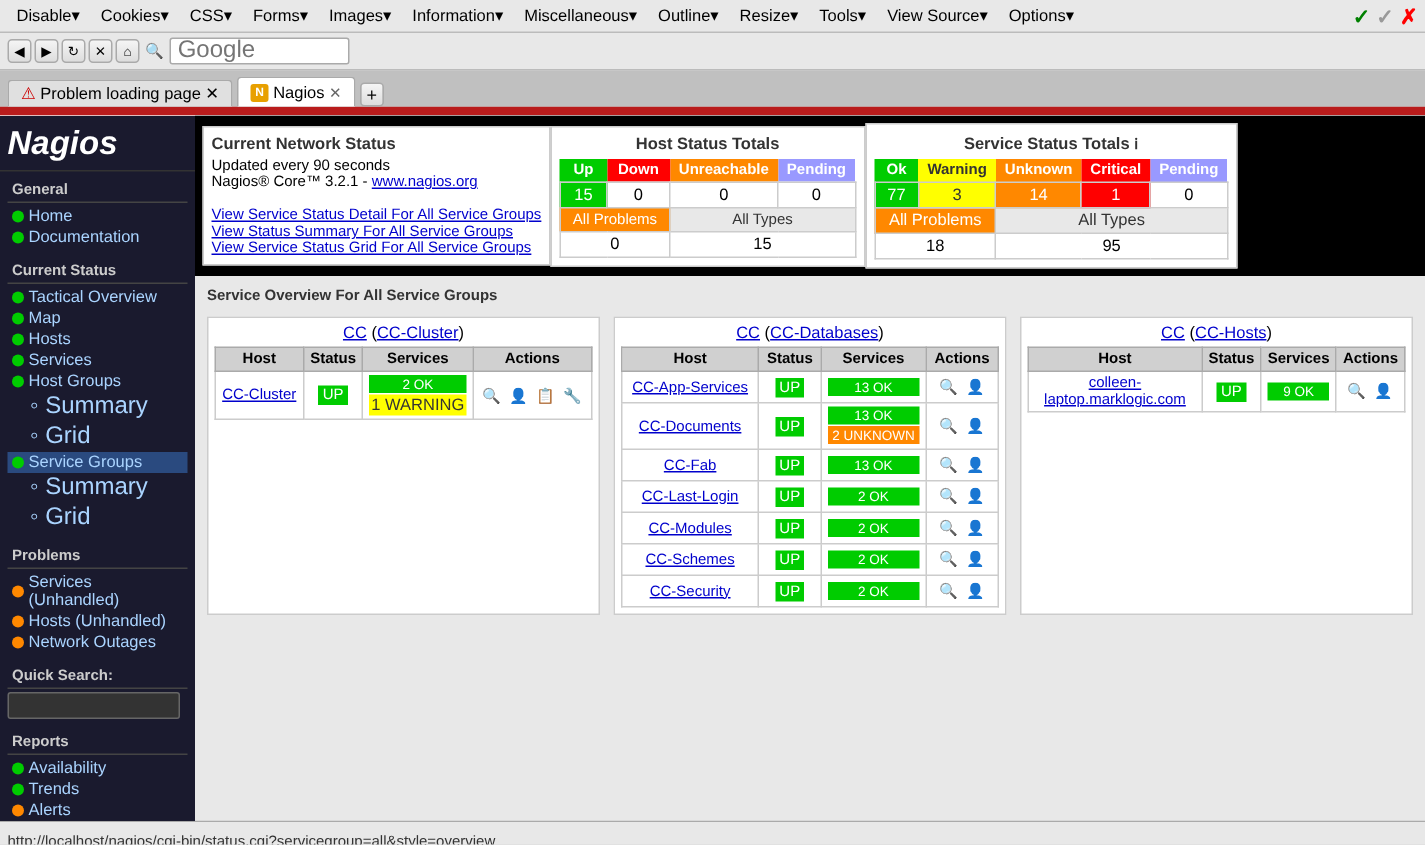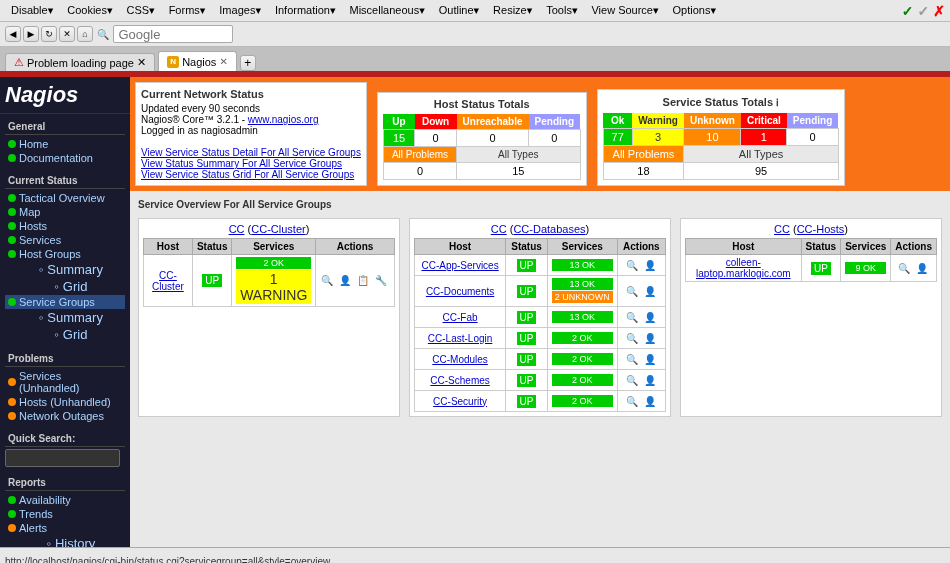--- a/index.html
+++ b/index.html
@@ -3,21 +3,21 @@
   <meta charset="utf-8">
   <style>
     * { box-sizing: border-box; margin: 0; padding: 0; }
     body { font-family: Arial, sans-serif; font-size: 11px; background: #ccc; width: 950px; height: 563px; overflow: hidden; }
 
     
     .browser-chrome { background: #ddd; border-bottom: 6px solid #b91c1c; }
     .browser-toolbar { display: flex; align-items: center; padding: 3px 5px; gap: 4px; background: #e8e8e8; border-bottom: 1px solid #bbb; }
     .browser-btn { width: 16px; height: 16px; border: 1px solid #aaa; border-radius: 3px; background: linear-gradient(#f5f5f5, #ddd); cursor: pointer; display: flex; align-items: center; justify-content: center; font-size: 9px; }
     .browser-url-bar { flex: 1; height: 18px; border: 1px solid #aaa; border-radius: 2px; padding: 0 4px; font-size: 11px; background: white; }
-    .browser-search-bar { width: 120px; height: 18px; border: 1px solid #aaa; border-radius: 2px; padding: 0 4px; font-size: 13px; }
+    .browser-search-bar { width: 120px; height: 18px; border: 1px solid #aaa; border-radius: 2px; padding: 0 4px; font-size: 16px; }
     .browser-tabs { display: flex; align-items: flex-end; padding: 2px 5px 0; background: #c0c0c0; height: 24px; }
     .browser-tab { display: flex; align-items: center; gap: 3px; padding: 2px 8px; background: white; border: 1px solid #aaa; border-bottom: none; border-radius: 3px 3px 0 0; font-size: 11px; height: 20px; }
     .browser-tab .close-x { color: #666; font-size: 10px; cursor: pointer; }
     .browser-tab-favicon { width: 12px; height: 12px; background: #e8a000; border-radius: 2px; font-size: 8px; display: flex; align-items: center; justify-content: center; }
     .browser-menu-bar { display: flex; gap: 2px; padding: 2px 5px; background: #e8e8e8; border-bottom: 1px solid #bbb; font-size: 11px; }
     .browser-menu-item { padding: 1px 5px; cursor: pointer; border: 1px solid transparent; }
     .browser-nav-btns { display: flex; gap: 2px; align-items: center; }
 
     
     .nagios-page { display: flex; height: 470px; background: white; }
@@ -26,27 +26,27 @@
     .sidebar { width: 130px; background: #1a1a2e; color: white; flex-shrink: 0; overflow-y: auto; }
     .sidebar-logo { background: #1a1a2e; padding: 5px; border-bottom: 1px solid #333; }
     .sidebar-logo-text { font-size: 22px; font-weight: bold; color: white; font-style: italic; }
 
     .sidebar-section { padding: 3px 5px; }
     .sidebar-section-header { color: #ccc; font-size: 10px; font-weight: bold; padding: 4px 3px 2px; border-bottom: 1px solid #444; margin-bottom: 2px; }
     .sidebar-item { display: flex; align-items: center; gap: 3px; padding: 1px 3px; color: #aad4ff; font-size: 11px; cursor: pointer; }
     .sidebar-item .dot { width: 8px; height: 8px; border-radius: 50%; flex-shrink: 0; }
     .dot-green { background: #00cc00; }
     .dot-orange { background: #ff8800; }
-    .sidebar-sub-item { display: flex; align-items: center; gap: 3px; padding: 1px 3px 1px 15px; color: #aad4ff; font-size: 13px; cursor: pointer; justify-content: center; }
+    .sidebar-sub-item { display: flex; align-items: center; gap: 3px; padding: 1px 3px 1px 15px; color: #aad4ff; font-size: 16px; cursor: pointer; }
     .quick-search-input { width: 115px; height: 18px; border: 1px solid #666; background: #333; color: white; font-size: 10px; padding: 0 3px; border-radius: 2px; }
 
     
     .main-content { flex: 1; background: #e8e8e8; overflow-y: auto; overflow-x: auto; }
 
-    .status-header { background: #f97316; padding: 5px; display: flex; gap: 10px; align-items: flex-end; }
+    .status-header { background: #000000; padding: 5px; display: flex; align-items: center; }
 
     .current-network-status { background: white; border: 1px solid #ccc; padding: 5px; font-size: 10px; min-width: 220px; }
     .current-network-status h3 { font-size: 11px; font-weight: bold; color: #333; margin-bottom: 3px; }
     .current-network-status a { color: #0000cc; text-decoration: underline; cursor: pointer; }
     .status-totals-box { background: white; border: 1px solid #ccc; padding: 5px; text-align: center; }
     .status-totals-box h3 { font-size: 11px; font-weight: bold; color: #333; margin-bottom: 4px; }
     .status-table { border-collapse: collapse; width: 100%; }
     .status-table th { font-size: 10px; padding: 2px 6px; color: white; font-weight: bold; text-align: center; }
     .status-table td { font-size: 11px; padding: 2px 8px; text-align: center; border: 1px solid #ccc; }
     .th-up { background: #00cc00; }
@@ -72,21 +72,21 @@
     .service-group-box { background: white; border: 1px solid #ccc; padding: 4px; min-width: 210px; flex: 1; }
     .service-group-title { text-align: center; font-size: 11px; margin-bottom: 3px; }
     .service-group-title a { color: #0000cc; text-decoration: underline; cursor: pointer; }
 
     .sg-table { border-collapse: collapse; width: 100%; font-size: 10px; }
     .sg-table th { background: #d0d0d0; padding: 2px 4px; text-align: center; border: 1px solid #aaa; font-weight: bold; }
     .sg-table td { padding: 2px 4px; border: 1px solid #ccc; text-align: center; vertical-align: middle; }
     .sg-table a { color: #0000cc; text-decoration: underline; cursor: pointer; }
     .status-up { background: #00cc00; color: white; padding: 1px 3px; }
     .svc-ok { background: #00cc00; color: white; display: block; padding: 1px; margin-bottom: 1px; font-size: 9px; }
-    .svc-warning { background: #ffff00; color: #333; display: block; padding: 1px; font-size: 14px; }
+    .svc-warning { background: #ffff00; color: #333; display: block; padding: 1px; font-size: 11px; }
     .svc-unknown { background: #ff8800; color: white; display: block; padding: 1px; margin-bottom: 1px; font-size: 9px; }
     .action-icons { display: flex; gap: 2px; justify-content: center; align-items: center; }
     .action-icon { width: 16px; height: 16px; display: inline-flex; align-items: center; justify-content: center; cursor: pointer; font-size: 10px; }
 
     
     .status-bar { background: #e8e8e8; border-top: 1px solid #aaa; padding: 2px 5px; font-size: 10px; color: #333; height: 28px; display: flex; align-items: center; }
     .check-icon { color: green; font-weight: bold; font-size: 14px; }
     .x-icon { color: red; font-weight: bold; font-size: 14px; }
   </style>
 </head>
@@ -253,21 +253,20 @@
 
     <div class="status-header">
 
       <div class="current-network-status">
         <h3>Current Network Status</h3>
         <div>Updated every 90 seconds</div>
         <div>
           <span>Nagios® Core™ 3.2.1 -</span>
           <a>www.nagios.org</a>
         </div>
-        <div>Logged in as nagiosadmin</div>
         <br>
         <div><a>View Service Status Detail For All Service Groups</a></div>
         <div><a>View Status Summary For All Service Groups</a></div>
         <div><a>View Service Status Grid For All Service Groups</a></div>
       </div>
 
       <div class="status-totals-box">
         <h3>Host Status Totals</h3>
         <table class="status-table">
           <tbody>
@@ -305,21 +304,21 @@
               <tr>
             <th class="th-ok">Ok</th>
             <th class="th-warning">Warning</th>
             <th class="th-unknown">Unknown</th>
             <th class="th-critical">Critical</th>
             <th class="th-pending">Pending</th>
           </tr>
           <tr>
             <td class="td-77">77</td>
             <td class="td-3">3</td>
-            <td class="td-14">10</td>
+            <td class="td-14">14</td>
             <td class="td-1-red">1</td>
             <td>0</td>
           </tr>
           <tr>
             <td colspan="2" style="background:#ff8800; color:white;">All Problems</td>
             <td colspan="3" style="background:#e8e8e8; color:#333;">All Types</td>
           </tr>
           <tr>
             <td colspan="2">18</td>
             <td colspan="3">95</td>

